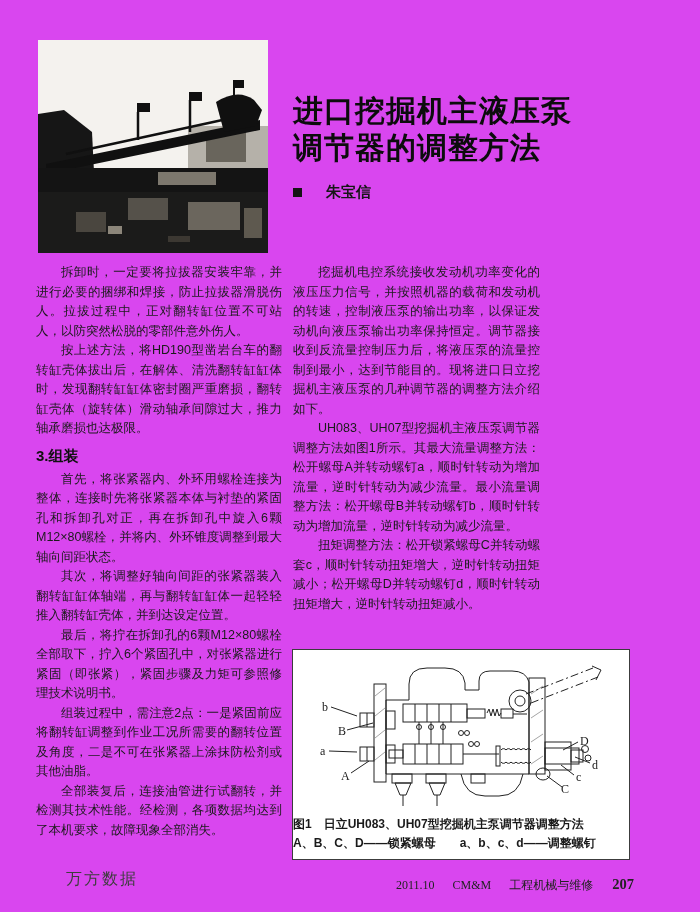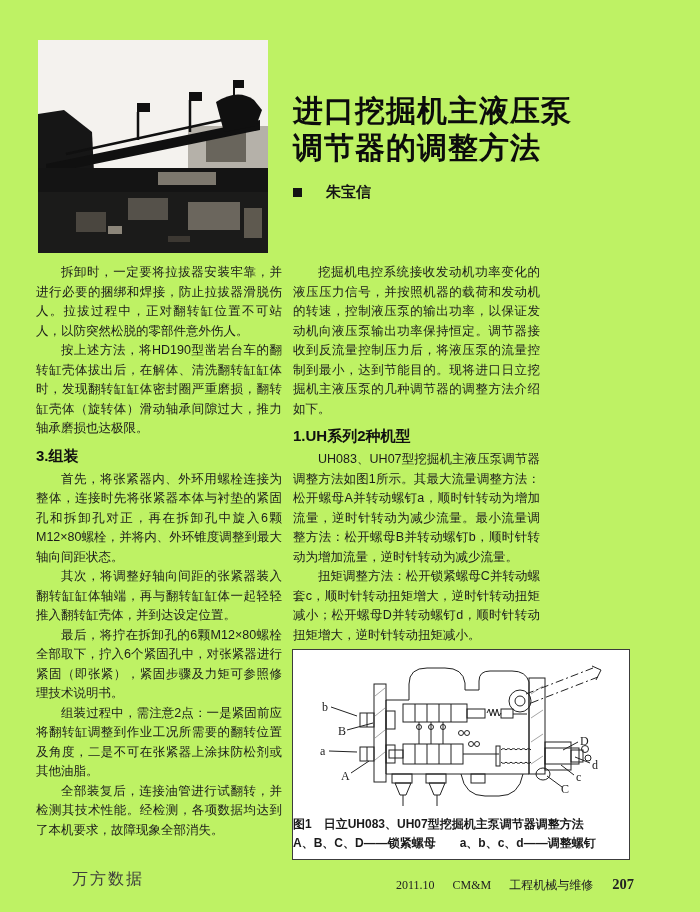--- a/index.html
+++ b/index.html
@@ -1,20 +1,20 @@
 <!DOCTYPE html>
 <html><head>
 <meta charset="utf-8">
 <style>
   html,body{margin:0;padding:0;}
   body{
     width:700px;height:912px;background:#ffffff;position:relative;
     font-family:"Liberation Sans", sans-serif;color:#1c1c1c;overflow:hidden;
   }
-  .page{position:absolute;inset:0;background:#bef264;}
+  .page{position:absolute;inset:0;background:#d946ef;}
 
   
   .photo{position:absolute;left:38px;top:40px;width:230px;height:213px;overflow:hidden;background:#f4f2ee;}
 
   
   .title-block{position:absolute;left:293px;top:92px;width:320px;}
   .title-line{
     font-family:"DejaVu Sans", sans-serif;font-weight:900;font-size:30px;line-height:37px;
     color:#0c0c0c;letter-spacing:1px;white-space:nowrap;
   }
@@ -30,21 +30,21 @@
   .section-heading{font-size:15px;font-weight:bold;color:#101010;margin:7px 0 4px 0;text-indent:0;line-height:20px;}
 
   
   .figure-box{position:absolute;left:292px;top:649px;width:338px;height:211px;
     border:1.5px solid #3c3c3c;box-sizing:border-box;background:#ffffff;}
   .fig-diagram{position:absolute;left:0;top:4px;}
   .fig-caption{position:absolute;left:0;right:0;bottom:6px;text-align:left;
     font-size:12px;font-weight:bold;line-height:19px;color:#1a1a1a;}
 
   
-  .footer-watermark{position:absolute;left:72px;top:869px;font-size:16px;color:#3d3d3d;letter-spacing:2px;}
+  .footer-watermark{position:absolute;left:66px;top:869px;font-size:16px;color:#3d3d3d;letter-spacing:2px;}
   .footer-right{position:absolute;left:300px;top:876px;width:334px;text-align:right;
     font-size:12px;font-family:"Liberation Serif", serif;color:#222;}
   .footer-right span{margin-left:15px;text-align:center;}
   .footer-right .page-number{font-weight:bold;font-size:14.5px;margin-left:16px;}
 
   svg text{font-family:"Liberation Serif", serif;}
 </style>
 </head>
 <body>
 
@@ -93,21 +93,20 @@
     <p>首先，将张紧器内、外环用螺栓连接为整体，连接时先将张紧器本体与衬垫的紧固孔和拆卸孔对正，再在拆卸孔中旋入6颗M12×80螺栓，并将内、外环锥度调整到最大轴向间距状态。</p>
     <p>其次，将调整好轴向间距的张紧器装入翻转缸缸体轴端，再与翻转缸缸体一起轻轻推入翻转缸壳体，并到达设定位置。</p>
     <p>最后，将拧在拆卸孔的6颗M12×80螺栓全部取下，拧入6个紧固孔中，对张紧器进行紧固（即张紧），紧固步骤及力矩可参照修理技术说明书。</p>
     <p>组装过程中，需注意2点：一是紧固前应将翻转缸调整到作业工况所需要的翻转位置及角度，二是不可在张紧器上涂抹防松剂或其他油脂。</p>
     <p><span>全部装复后，连接油管进行试翻转，并检测其技术性能。经检测，各项数据均达到了本机要求，故障现象全部消失。</span></p>
 
   </div>
 
   <div class="col col-right">
     <p>挖掘机电控系统接收发动机功率变化的液压压力信号，并按照机器的载荷和发动机的转速，控制液压泵的输出功率，以保证发动机向液压泵输出功率保持恒定。调节器接收到反流量控制压力后，将液压泵的流量控制到最小，达到节能目的。现将进口日立挖掘机主液压泵的几种调节器的调整方法介绍如下。</p>
-    <div class="section-heading">1.UH系列2种机型</div>
     <p>UH083、UH07型挖掘机主液压泵调节器调整方法如图1所示。其最大流量调整方法：松开螺母A并转动螺钉a，顺时针转动为增加流量，逆时针转动为减少流量。最小流量调整方法：松开螺母B并转动螺钉b，顺时针转动为增加流量，逆时针转动为减少流量。</p>
     <p>扭矩调整方法：松开锁紧螺母C并转动螺套c，顺时针转动扭矩增大，逆时针转动扭矩减小；松开螺母D并转动螺钉d，顺时针转动扭矩增大，逆时针转动扭矩减小。</p>
   </div>
 
   <div class="figure-box">
     <svg class="fig-diagram" width="338" height="156" viewBox="0 0 338 156" fill="none" stroke="#222" stroke-width="1">
 
       <rect x="81" y="30" width="12" height="98"></rect>
       <path d="M82,42 L92,34 M82,62 L92,54 M82,84 L92,76 M82,106 L92,98" stroke="#666" stroke-width="0.6"></path>
       <path d="M93,46 H116 V30 Q116,14 134,14 H152 Q170,14 172,29 V36 H186 V27 Q186,17 197,17 H219 Q233,17 236,28 V120 H93 Z"></path>

